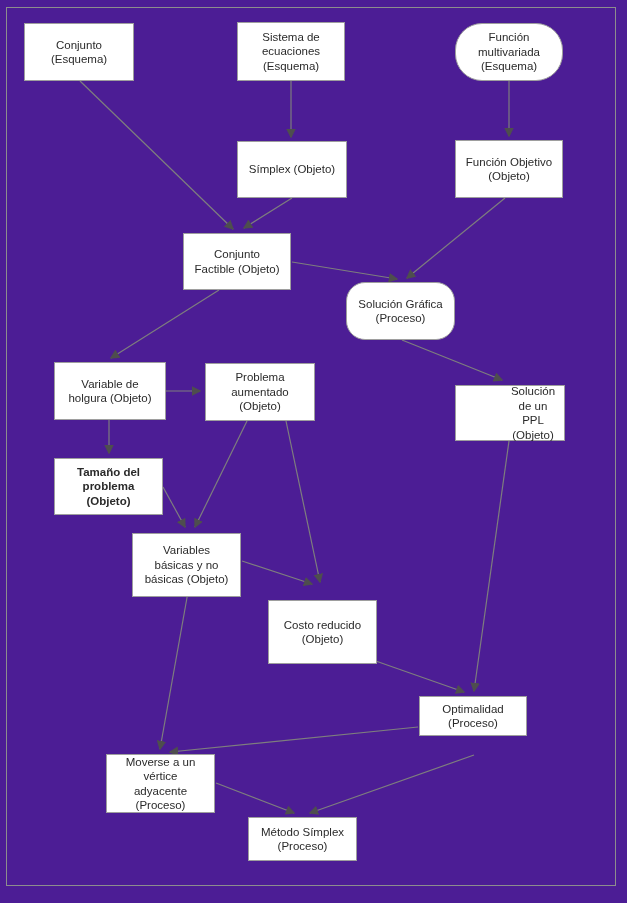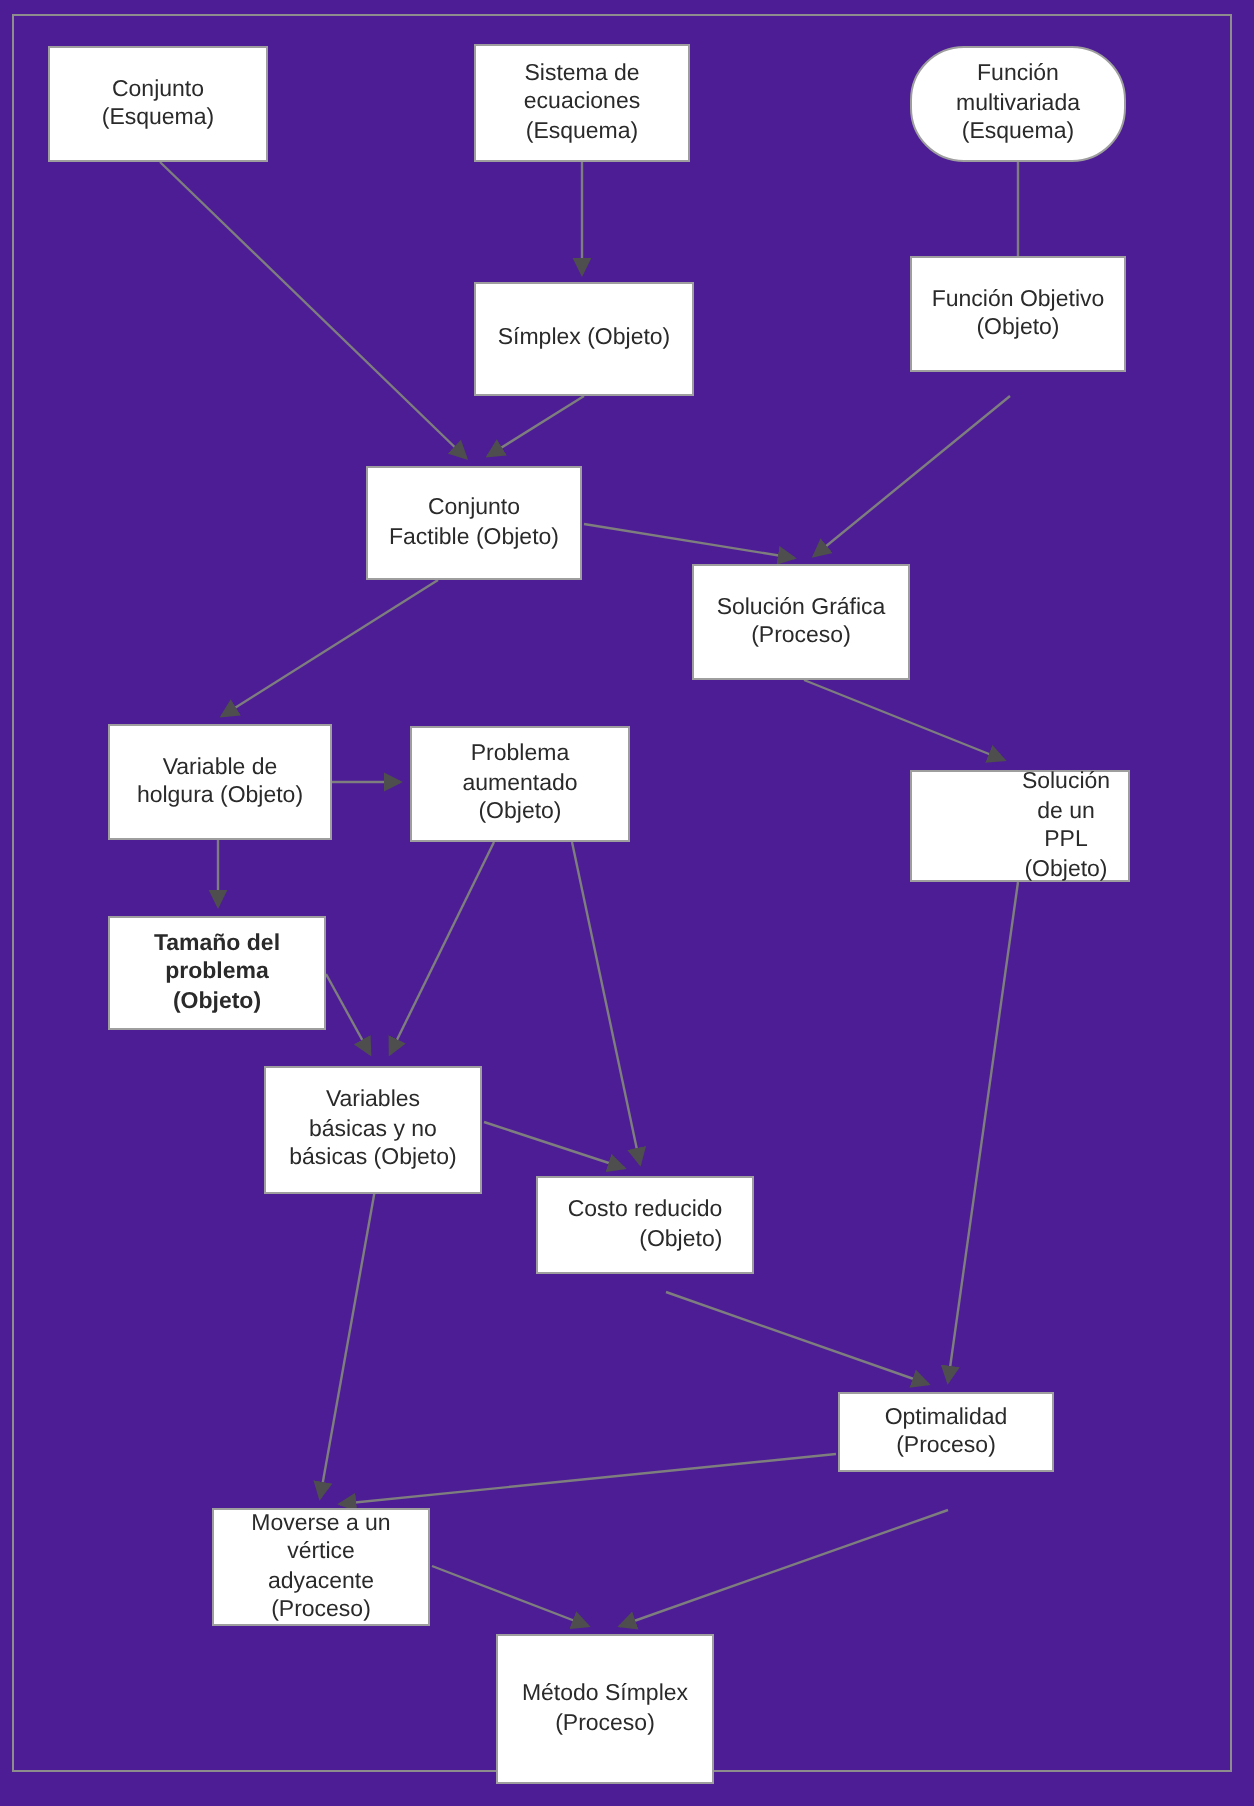--- a/index.html
+++ b/index.html
@@ -88,43 +88,43 @@
 
   <div class="node" style="left:24px;  top:23px;  width:110px; height:58px;">Conjunto
 (Esquema)</div>
   <div class="node" style="left:237px; top:22px;  width:108px; height:59px;">Sistema de
 ecuaciones
 (Esquema)</div>
   <div class="node" style="left:455px; top:23px;  width:108px; height:58px;border-radius:27px;">Función
 multivariada
 (Esquema)</div>
   <div class="node" style="left:237px; top:141px; width:110px; height:57px;">Símplex (Objeto)</div>
-  <div class="node" style="left:455px; top:128px; width:108px; height:58px;">Función Objetivo
+  <div class="node" style="left:455px; top:140px; width:108px; height:58px;">Función Objetivo
 (Objeto)</div>
   <div class="node" style="left:183px; top:233px; width:108px; height:57px;">Conjunto
 Factible (Objeto)</div>
-  <div class="node" style="left:346px; top:282px; width:109px; height:58px;">Solución Gráfica
+  <div class="node" style="left:346px; top:282px; width:109px; height:58px;border-radius:19px;">Solución Gráfica
 (Proceso)</div>
   <div class="node" style="left:54px;  top:362px; width:112px; height:58px;">Variable de
 holgura (Objeto)</div>
   <div class="node" style="left:205px; top:363px; width:110px; height:58px;">Problema
 aumentado
 (Objeto)</div>
   <div class="node" style="left:54px;  top:458px; width:109px; height:57px;font-weight:bold;">Tamaño del
 problema
 (Objeto)</div>
   <div class="node" style="left:132px; top:533px; width:109px; height:64px;">Variables
 básicas y no
 básicas (Objeto)</div>
-  <div class="node" style="left:268px; top:588px; width:109px; height:49px;text-align:right;">Costo reducido
+  <div class="node" style="left:268px; top:600px; width:109px; height:64px;">Costo reducido
 (Objeto)</div>
   <div class="node" style="left:455px; top:385px; width:110px; height:56px;padding-left:48px;">Solución de un
 PPL (Objeto)</div>
   <div class="node" style="left:419px; top:696px; width:108px; height:40px;">Optimalidad
 (Proceso)</div>
   <div class="node" style="left:106px; top:754px; width:109px; height:59px;">Moverse a un
 vértice
 adyacente
 (Proceso)</div>
-  <div class="node" style="left:248px; top:817px; width:109px; height:75px;">Método Símplex
+  <div class="node" style="left:248px; top:817px; width:109px; height:44px;">Método Símplex
 (Proceso)</div>
 
 </div>
 
 </body></html>

